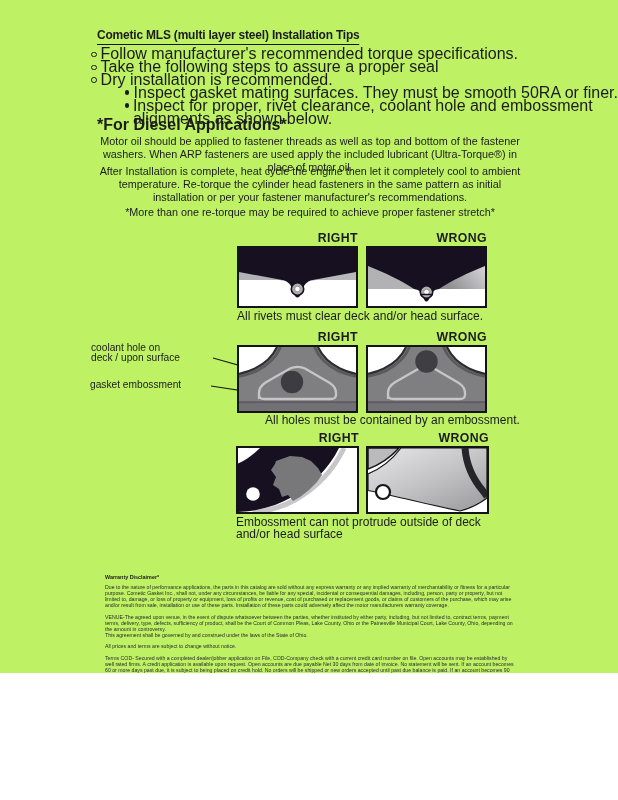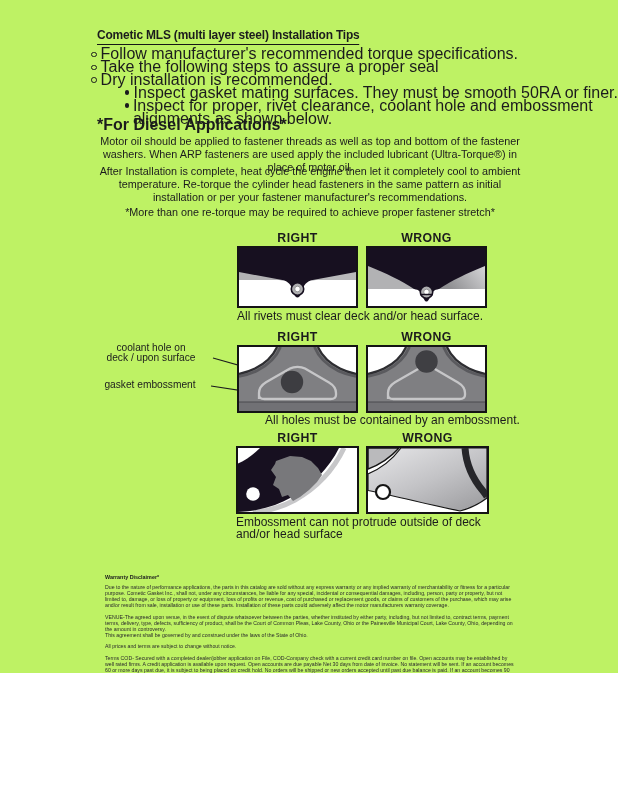--- a/index.html
+++ b/index.html
@@ -16,27 +16,27 @@
   .b-row{display:flex;align-items:flex-start;}
   .b-row.sub{margin-left:34px;justify-content:space-between;}
   .mk-open{flex:none;width:3.6px;height:3.6px;border:1.1px solid #1b1b1d;border-radius:50%;margin:3.6px 4px 0 0;}
   .mk-fill{flex:none;width:4.4px;height:4.4px;background:#1b1b1d;border-radius:50%;margin:3.6px 3.5px 0 0;}
 
   .diesel-head{left:97px;top:116px;font-size:16px;font-weight:bold;}
   .para{left:97px;width:426px;font-size:10.8px;line-height:13.1px;white-space:pre-line;text-align:center;}
   .p1{top:135px;} .p2{top:165px;} .p3{top:206px;}
 
   
-  .rw-label{width:121px;text-align:center;font-size:12.3px;font-weight:bold;letter-spacing:0.4px;}
+  .rw-label{width:121px;text-align:right;font-size:12.3px;font-weight:bold;letter-spacing:0.4px;}
   .cap{font-size:12px;line-height:12px;white-space:pre-line;}
 
   .panel{border:2px solid #141414;background:#fff;line-height:0;}
   .panel svg{display:block;}
 
-  .callout{font-size:10.2px;line-height:9.6px;text-align:center;}
+  .callout{font-size:10.2px;line-height:9.6px;text-align:left;}
 
   
   .fineprint{left:105px;top:574px;width:412px;height:172px;}
   .fineprint-inner{width:820px;transform:scale(0.5);transform-origin:0 0;
      font-size:10.4px;line-height:11.9px;color:#2a2a2c;}
   .fineprint-inner h5{margin:0 0 9px 0;font-size:10.8px;font-weight:bold;color:#1b1b1d;}
   .fineprint-inner p{margin:0 0 11.5px 0;white-space:pre-line;}
 
   .footer-num{left:390px;top:761px;font-size:17px;letter-spacing:0.4px;color:#2a2a2c;}
 </style>

